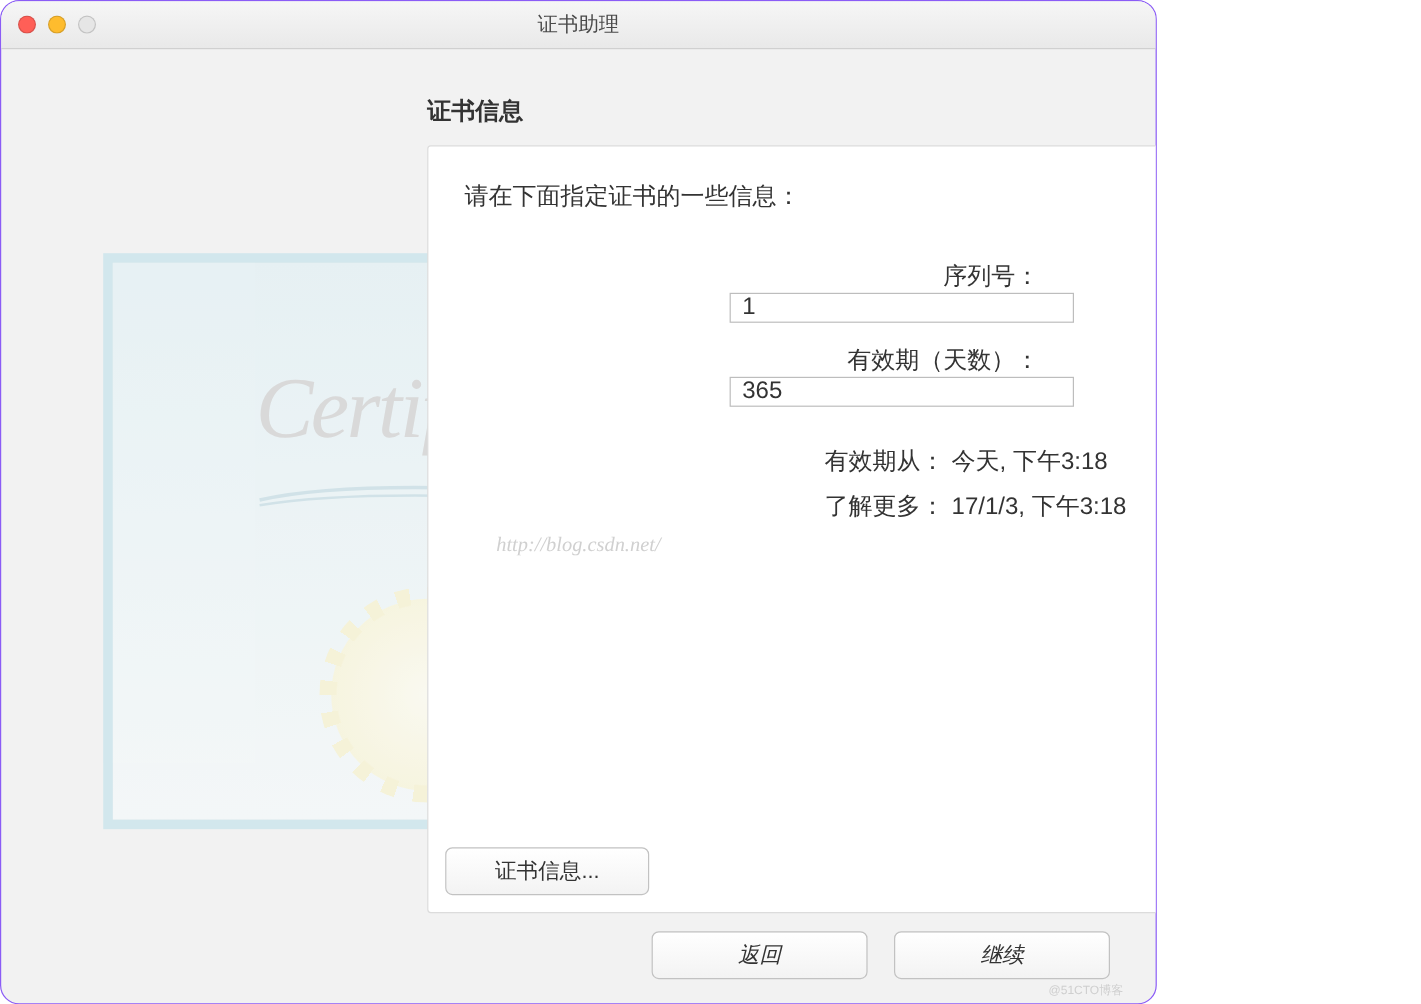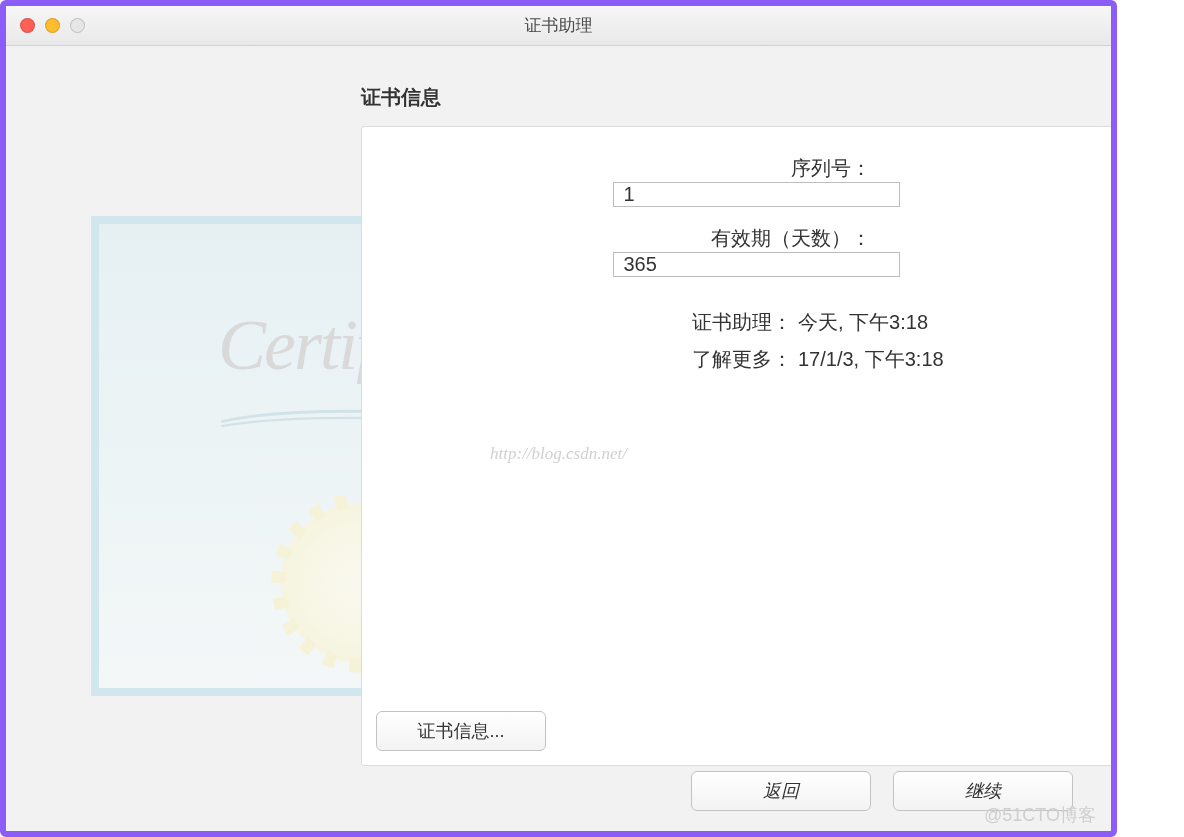--- a/index.html
+++ b/index.html
@@ -1,19 +1,19 @@
 <!DOCTYPE html>
 <html><head>
 <meta charset="utf-8">
 <style>
   * { box-sizing: border-box; margin: 0; padding: 0; }
   html, body { width: 1184px; height: 837px; font-family: -apple-system, "Helvetica Neue", Arial, sans-serif; background: #fff; }
   .window {
-    width: 1117px; height: 837px; background: #f2f2f2;
-    border: 6px solid #8b5cf6; border-radius: 6px; overflow: hidden;
+    width: 964px; height: 837px; background: #f2f2f2;
+    border: 1px solid #8b5cf6; border-radius: 16px; overflow: hidden;
     position: relative;
   }
   .titlebar {
     height: 40px; background: linear-gradient(#f6f6f6,#e9e9e9);
     border-bottom: 1px solid #d0d0d0;
     display: flex; align-items: center; padding: 0 12px;
     position: relative;
   }
   .traffic-lights { display: flex; gap: 10px; position: absolute; left: 14px; }
   .light { width: 15px; height: 15px; border-radius: 50%; border:1px solid rgba(0,0,0,0.15); }
@@ -79,21 +79,21 @@
   .footer-buttons {
     position:absolute; right:38px; bottom:20px; display:flex; gap:22px;
   }
   .footer-btn {
     height:40px; width:180px;
     background: linear-gradient(#ffffff,#f3f3f3);
     border:1px solid #c2c2c2; border-radius:6px;
     font-size:18px; color:#333; cursor:pointer;font-style:italic;
   }
   .corner-watermark {
-    position:absolute; right:15px; bottom:4px; font-size:18px; color:#cfcfcf;
+    position:absolute; right:27px; bottom:4px; font-size:10px; color:#cfcfcf;
   }
 </style>
 </head>
 <body>
 
 <div class="window">
   <div class="titlebar">
     <div class="traffic-lights">
       <div class="light red"></div>
       <div class="light yellow"></div>
@@ -109,35 +109,36 @@
       <svg class="cert-swoosh" viewBox="0 0 400 30">
         <path d="M10 20 Q 120 -5 390 14" stroke="#bcd9e2" stroke-width="4" fill="none"></path>
         <path d="M10 26 Q 130 6 390 22" stroke="#bcd9e2" stroke-width="3" fill="none"></path>
       </svg>
       <div class="cert-seal"></div>
     </div>
 
     <div class="heading">证书信息</div>
 
     <div class="panel">
+      <div class="instruction">请在下面指定证书的一些信息：</div>
 
       <div class="form-row">
         <div class="form-label">序列号：</div>
         <input class="form-input" type="text" value="1" style="">
       </div>
 
       <div class="form-row">
         <div class="form-label">有效期（天数）：</div>
         <input class="form-input" type="text" value="365" style="">
       </div>
 
       <div style="height:14px"></div>
 
       <div class="info-row">
-        <div class="info-label">证书助理：</div>
+        <div class="info-label">有效期从：</div>
         <div class="info-value">今天, 下午3:18</div>
       </div>
       <div class="info-row">
         <div class="info-label">了解更多：</div>
         <div class="info-value">17/1/3, 下午3:18</div>
       </div>
 
       <button class="learn-more-btn">证书信息...</button>
     </div>
 

